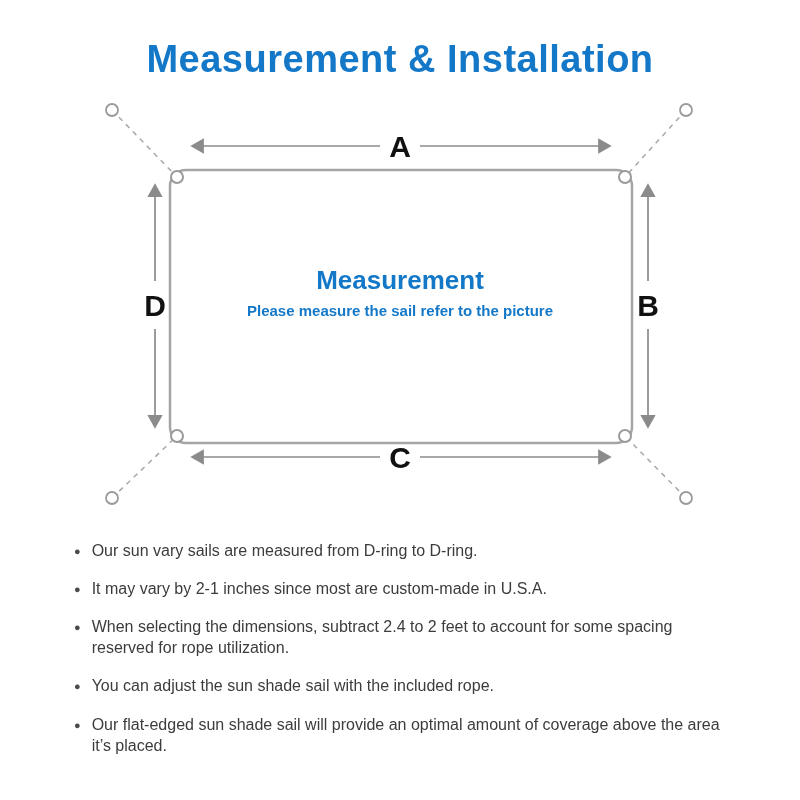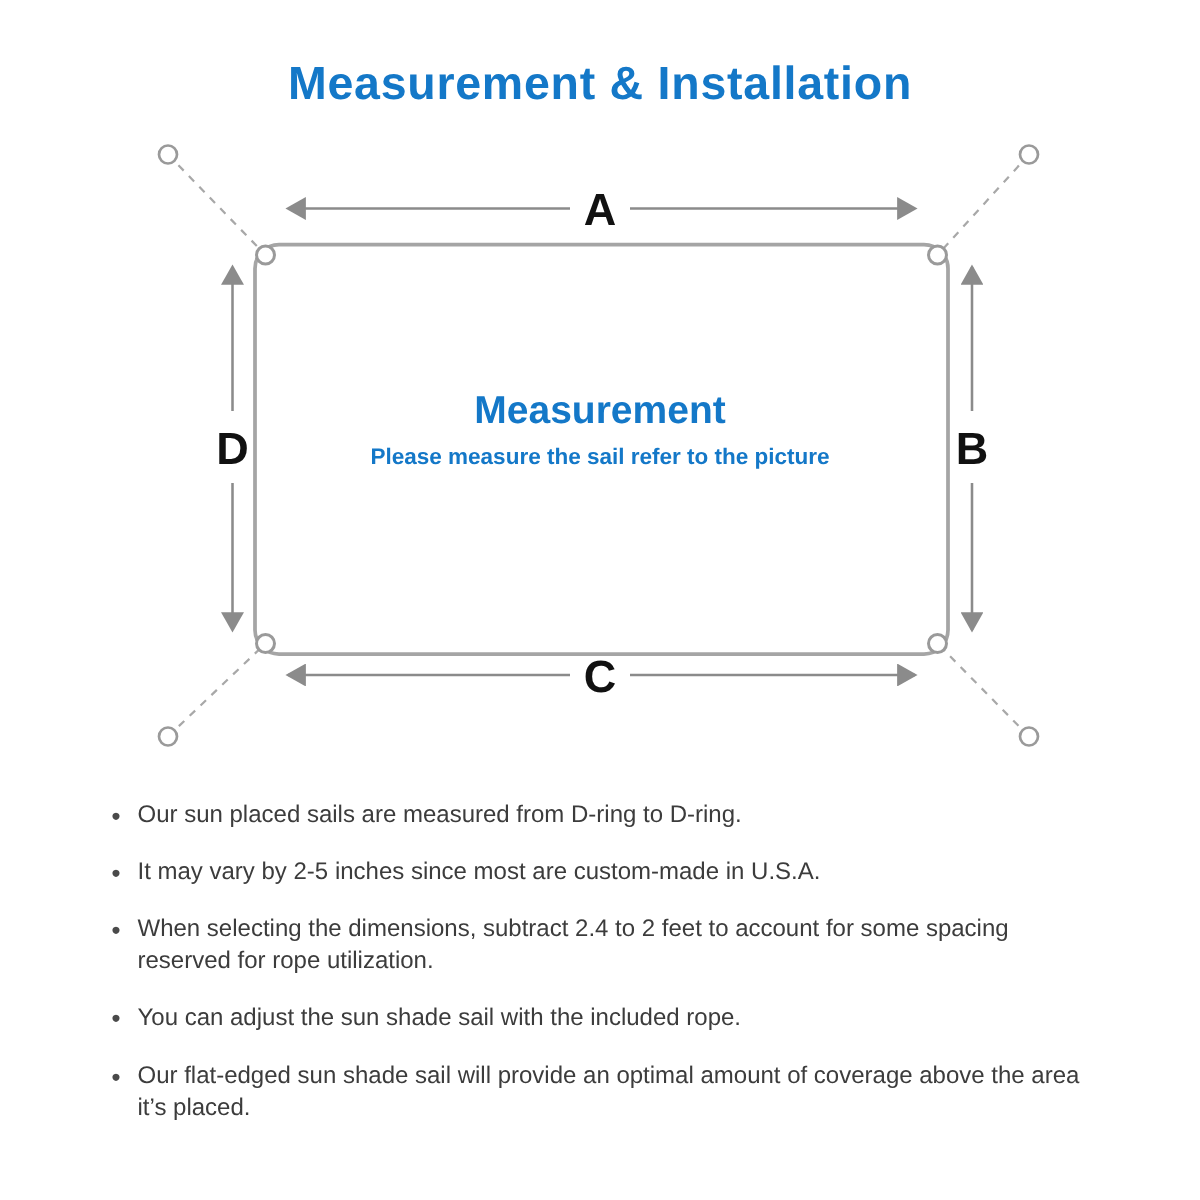--- a/index.html
+++ b/index.html
@@ -9,21 +9,21 @@
   }
   body {
     width: 800px;
     height: 800px;
     font-family: "Liberation Sans", sans-serif;
     overflow: hidden;
   }
   .page-title {
     margin-top: 38px;
     text-align: center;
-    font-size: 31px;
+    font-size: 38px;
     font-weight: bold;
     color: #1478c8;
     letter-spacing: 0.5px;
   }
   .diagram-wrap {
     width: 800px;
     height: 445px;
     margin-top: 2px;
     position: relative;
   }
@@ -101,25 +101,25 @@
     <text x="648" y="233" text-anchor="middle" font-size="30" font-weight="bold" fill="#111111">B</text>
 
     <text x="400" y="206" text-anchor="middle" font-size="26" font-weight="bold" fill="#1478c8">Measurement</text>
     <text x="400" y="233" text-anchor="middle" font-size="15" font-weight="bold" fill="#1478c8">Please measure the sail refer to the picture</text>
   </svg>
 </div>
 
 <ul class="notes-list">
   <li class="note-row">
     <span class="bullet">●</span>
-    <span class="note-text">Our sun placed sails are measured from D-ring to D-ring.</span>
+    <span class="note-text">Our sun vary sails are measured from D-ring to D-ring.</span>
   </li>
   <li class="note-row">
     <span class="bullet">●</span>
-    <span class="note-text">It may vary by 2-5 inches since most are custom-made in U.S.A.</span>
+    <span class="note-text">It may vary by 2-1 inches since most are custom-made in U.S.A.</span>
   </li>
   <li class="note-row">
     <span class="bullet">●</span>
     <span class="note-text">When selecting the dimensions, subtract 2.4 to 2 feet to account for some spacing reserved for rope utilization.</span>
   </li>
   <li class="note-row">
     <span class="bullet">●</span>
     <span class="note-text">You can adjust the sun shade sail with the included rope.</span>
   </li>
   <li class="note-row">

